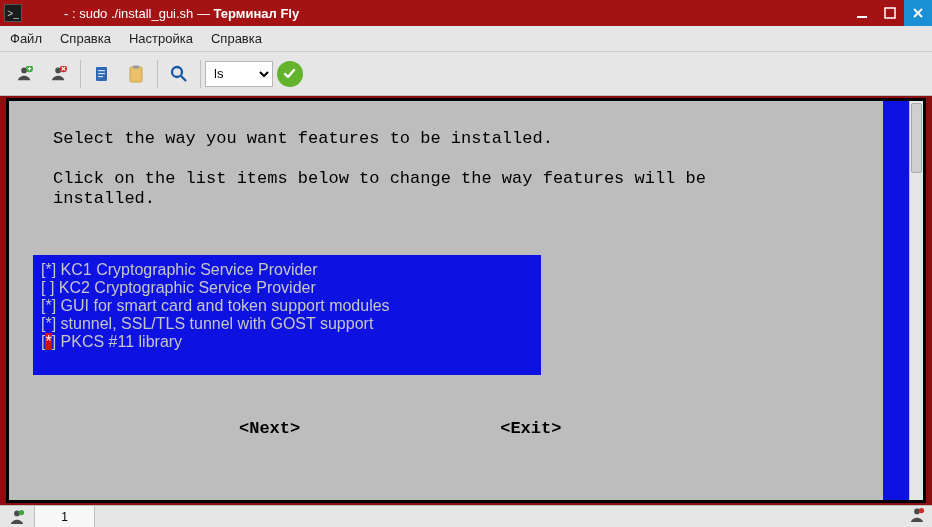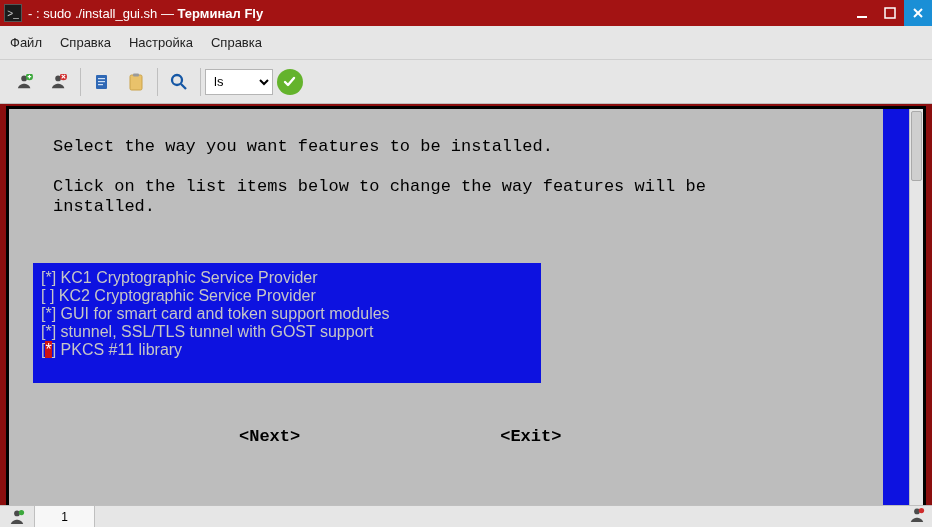--- a/index.html
+++ b/index.html
@@ -14,29 +14,29 @@
     padding: 0 4px;
     color: #fff;
     font-size: 13px;
     position: relative;
   }
   .titlebar .app-icon {
     width: 18px; height: 18px; background:#1b1b1b; border:1px solid #555;
     display:flex;align-items:center;justify-content:center;color:#ccc;font-size:10px;margin-right:6px;
   }
   .titlebar .title-text { font-weight: bold; }
-  .titlebar .title-text .dim { font-weight: normal; }
+  .titlebar .title-text .dim { font-weight: normal; margin-left: 36px; }
   .win-controls { position:absolute; right:0; top:0; height:26px; display:flex; }
   .win-btn { width:28px; height:26px; display:flex; align-items:center; justify-content:center; color:#fff; }
   .win-btn.close { background:#1a8fd6; }
   .win-btn svg { display:block; }
 
   
   .menubar {
-    height: 34px;
+    height: 26px;
     background:#e6e6e6;
     border-bottom:1px solid #cfcfcf;
     display:flex;
     align-items:center;
     padding: 0 10px;
     gap: 18px;
     font-size:13px;
     color:#222;
   }
   .menubar span { cursor:default; }

